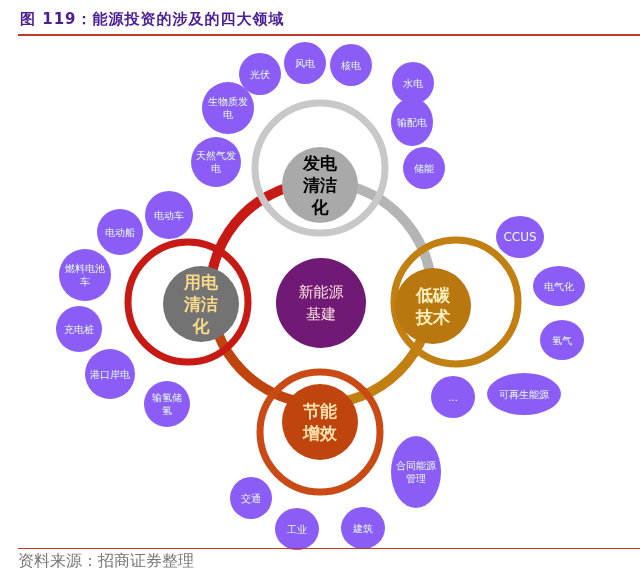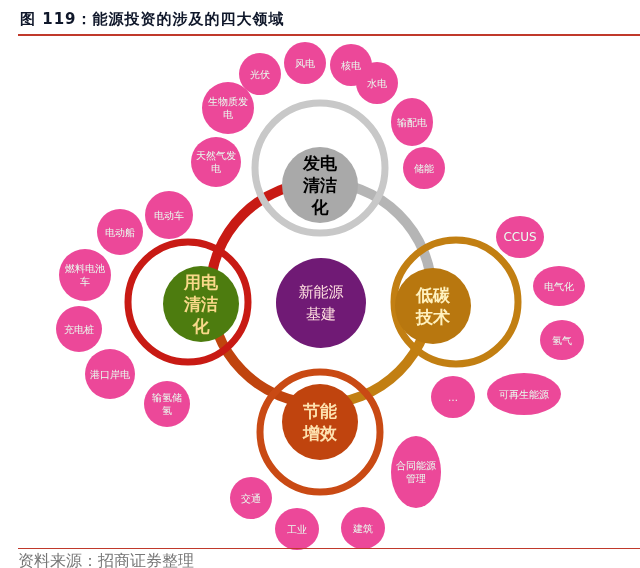--- a/index.html
+++ b/index.html
@@ -1,20 +1,20 @@
 <!DOCTYPE html>
 <html><head>
 <meta charset="utf-8">
 <style>
   html, body { margin:0; padding:0; background:#ffffff; }
   body { width:640px; height:568px; position:relative; overflow:hidden; font-family:"DejaVu Sans", sans-serif; }
-  .title { position:absolute; left:20px; top:10px; font-size:15px; font-weight:bold; color:#0f172a; letter-spacing:1px; }
+  .title { position:absolute; left:20px; top:10px; font-size:15px; font-weight:bold; color:#4c1d95; letter-spacing:1px; }
   .title-line { position:absolute; left:18px; top:34px; width:622px; height:2px; background:#c0392b; }
   .diagram { position:absolute; left:0; top:0; width:640px; height:568px; }
-  .bubble { position:absolute; border-radius:50%; background:#ec4899; color:#e8fff0; display:flex; align-items:center; justify-content:center; text-align:center; font-size:10px; line-height:13px; box-sizing:border-box; padding:4px; white-space:pre-line; }
+  .bubble { position:absolute; border-radius:50%; background:#8b5cf6; color:#e8fff0; display:flex; align-items:center; justify-content:center; text-align:center; font-size:10px; line-height:13px; box-sizing:border-box; padding:4px; white-space:pre-line; }
   .hub { position:absolute; border-radius:50%; display:flex; align-items:center; justify-content:center; text-align:center; font-size:17px; line-height:22px; font-weight:bold; white-space:pre-line; }
   .footer-line { position:absolute; left:18px; top:548px; width:622px; height:1px; background:#c0392b; }
   .source { position:absolute; left:18px; top:551px; font-size:16px; color:#777; }
 </style>
 </head>
 <body>
 
 <div class="title">图 119：能源投资的涉及的四大领域</div>
 <div class="title-line"></div>
 
@@ -27,34 +27,34 @@
 
   <circle cx="320" cy="168" r="65" fill="none" stroke="#c8c8c8" stroke-width="7"></circle>
   <circle cx="188" cy="302" r="60" fill="none" stroke="#c81a14" stroke-width="7"></circle>
   <circle cx="456" cy="302" r="62" fill="none" stroke="#c27f12" stroke-width="7"></circle>
   <circle cx="320" cy="432" r="60" fill="none" stroke="#c94a14" stroke-width="7"></circle>
 </svg>
 
 <div class="hub" style="left:282px;top:147px;width:76px;height:76px;background:#a9a9a9;color:#000000;">发电
 清洁
 化</div>
-<div class="hub" style="left:163px;top:266px;width:76px;height:76px;background:#4d7c0f;color:#f9d98a;">用电
+<div class="hub" style="left:163px;top:266px;width:76px;height:76px;background:#737373;color:#f9d98a;">用电
 清洁
 化</div>
 <div class="hub" style="left:395px;top:268px;width:76px;height:76px;background:#b8770f;color:#fff2c0;">低碳
 技术</div>
 <div class="hub" style="left:282px;top:384px;width:76px;height:76px;background:#c0440e;color:#fde2b0;">节能
 增效</div>
 <div class="hub" style="left:276px;top:258px;width:90px;height:90px;background:#701a75;color:#ffe0e0;font-size:15px;font-weight:normal;">新能源
 基建</div>
 
 <div class="bubble" style="left:239px;top:53px;width:42px;height:42px;">光伏</div>
 <div class="bubble" style="left:284px;top:42px;width:42px;height:42px;">风电</div>
 <div class="bubble" style="left:330px;top:44px;width:42px;height:42px;">核电</div>
-<div class="bubble" style="left:356px;top:62px;width:42px;height:42px;">水电</div>
+<div class="bubble" style="left:392px;top:62px;width:42px;height:42px;">水电</div>
 <div class="bubble" style="left:391px;top:98px;width:42px;height:48px;">输配电</div>
 <div class="bubble" style="left:403px;top:147px;width:42px;height:42px;">储能</div>
 <div class="bubble" style="left:202px;top:82px;width:52px;height:52px;">生物质发电</div>
 <div class="bubble" style="left:191px;top:137px;width:50px;height:50px;">天然气发电</div>
 
 <div class="bubble" style="left:145px;top:191px;width:48px;height:48px;">电动车</div>
 <div class="bubble" style="left:97px;top:209px;width:46px;height:46px;">电动船</div>
 <div class="bubble" style="left:59px;top:249px;width:52px;height:52px;text-align:center;">燃料电池车</div>
 <div class="bubble" style="left:56px;top:306px;width:46px;height:46px;">充电桩</div>
 <div class="bubble" style="left:85px;top:349px;width:50px;height:50px;">港口岸电</div>

